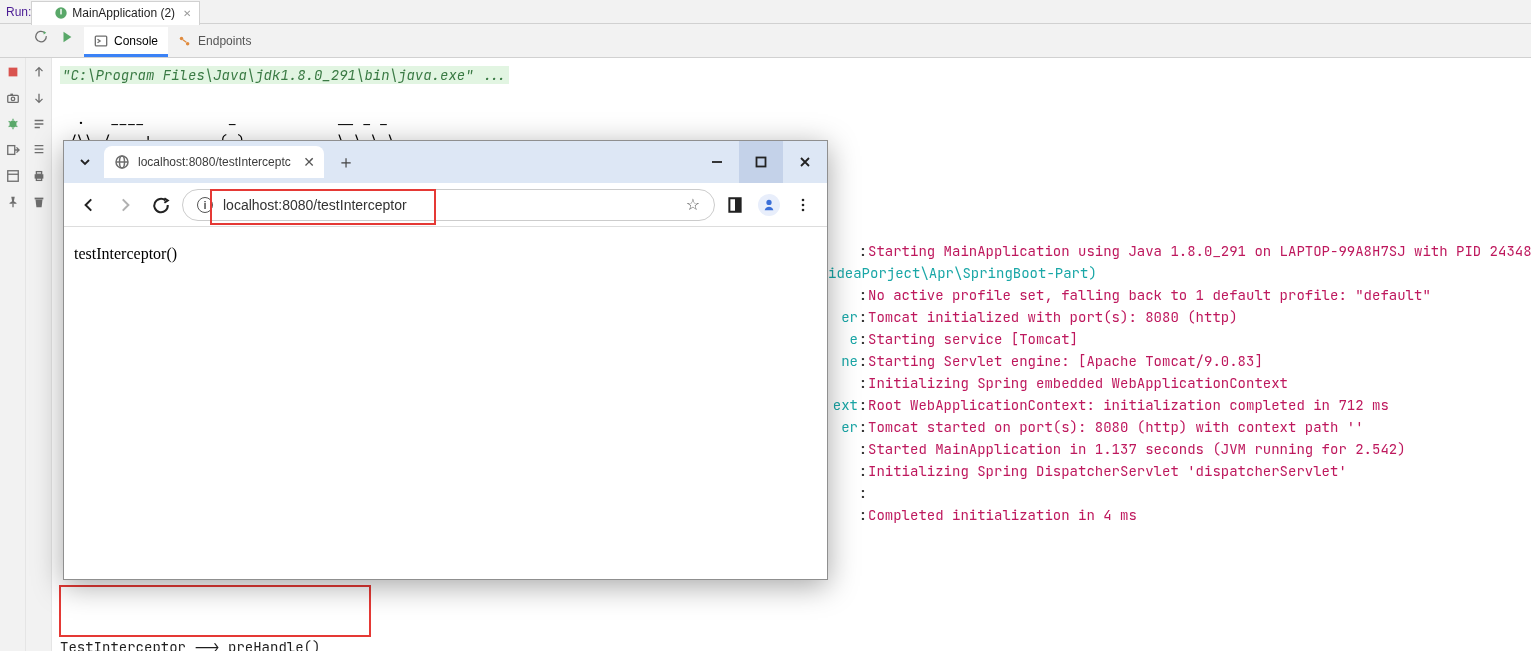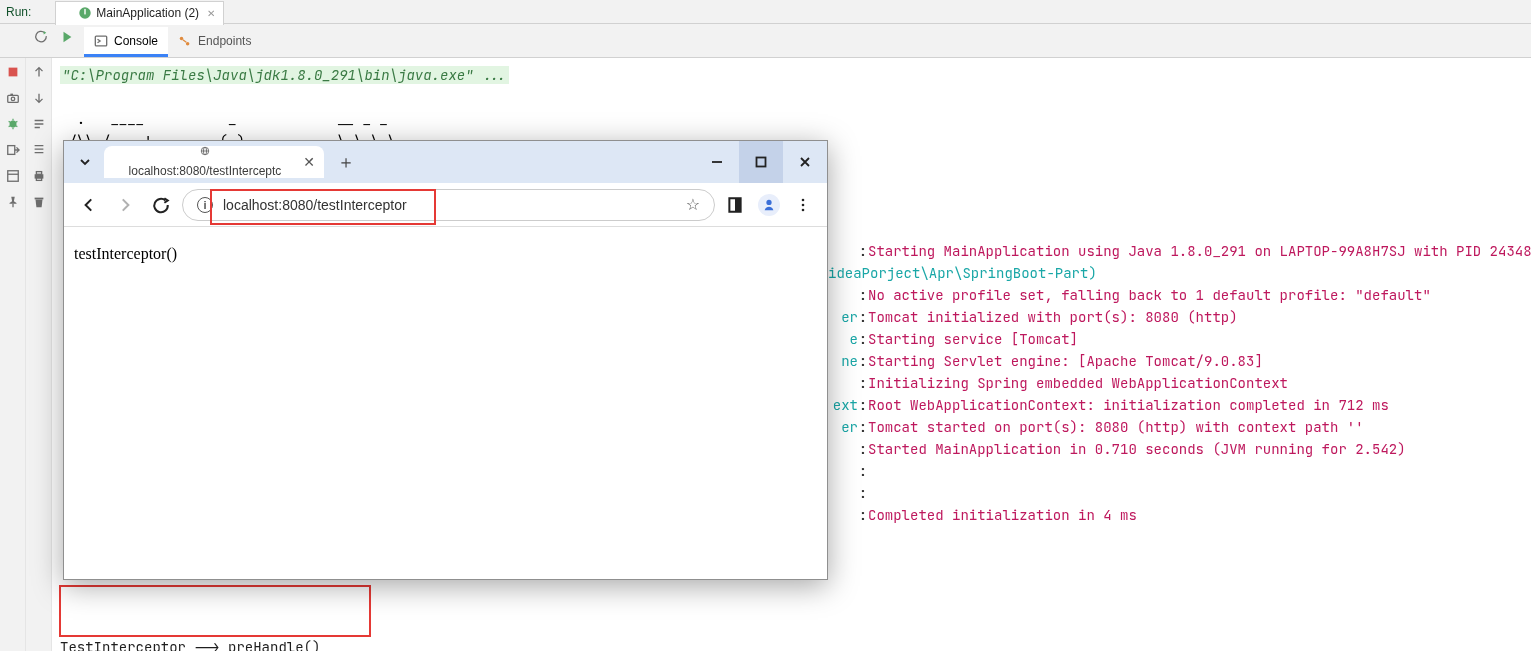--- a/index.html
+++ b/index.html
@@ -15,21 +15,21 @@
     position: relative;
   }
   .top-bar {
     height: 24px;
     display: flex;
     align-items: center;
     padding-left: 6px;
     border-bottom: 1px solid #d1d1d1;
     background: #f2f2f2;
   }
-  .run-label { color: #14532d; margin-right: 24px; }
+  .run-label { color: #4c1d95; margin-right: 0; }
   .run-tab {
     display: flex; align-items: center; gap: 4px;
     padding: 2px 8px 2px 22px;
     background: #fff;
     border: 1px solid #d1d1d1;
     border-bottom: none;
     height: 24px;
     position: relative;
     top: 1px;
   }
@@ -154,21 +154,21 @@
     display:flex; align-items:center; justify-content:center; background: transparent;
   }
   .browser-tab {
     margin-left: 6px;
     height: 32px;
     background: #fff;
     border-radius: 8px 8px 0 0;
     padding: 0 28px 0 10px;
     display:flex; align-items:center; gap:8px;
     font-size: 12px; color:#3c3c3c;
-    position: relative; min-width: 220px; flex-direction: column;
+    position: relative; min-width: 220px;
   }
   .browser-tab .globe { width:16px; height:16px; }
   .browser-tab .tab-close {
     position:absolute; right:8px; top:50%; transform:translateY(-50%);
     width:14px; height:14px; display:flex; align-items:center; justify-content:center;
     color:#555; font-size:14px;
   }
   .browser-newtab {
     width:28px; height:28px; margin-left:8px;
     display:flex; align-items:center; justify-content:center;
@@ -393,25 +393,26 @@
       <span class="msg">Root WebApplicationContext: initialization completed in 712 ms</span>
     </div>
     <div class="row">
       <span class="pre">er</span>
       <span class="sep">:</span>
       <span class="msg">Tomcat started on port(s): 8080 (http) with context path ''</span>
     </div>
     <div class="row">
       <span class="pre"></span>
       <span class="sep">:</span>
-      <span class="msg">Started MainApplication in 0.710 seconds (JVM running for 2.542)</span>
-    </div>
-    <div class="row">
-      <span class="pre"></span>
-      <span class="sep">:</span>
+      <span class="msg">Started MainApplication in 1.137 seconds (JVM running for 2.542)</span>
+    </div>
+    <div class="row">
+      <span class="pre"></span>
+      <span class="sep">:</span>
+      <span class="msg">Initializing Spring DispatcherServlet 'dispatcherServlet'</span>
     </div>
     <div class="row">
       <span class="pre"></span>
       <span class="sep">:</span>
     </div>
     <div class="row">
       <span class="pre"></span>
       <span class="sep">:</span>
       <span class="msg">Completed initialization in 4 ms</span>
     </div>

